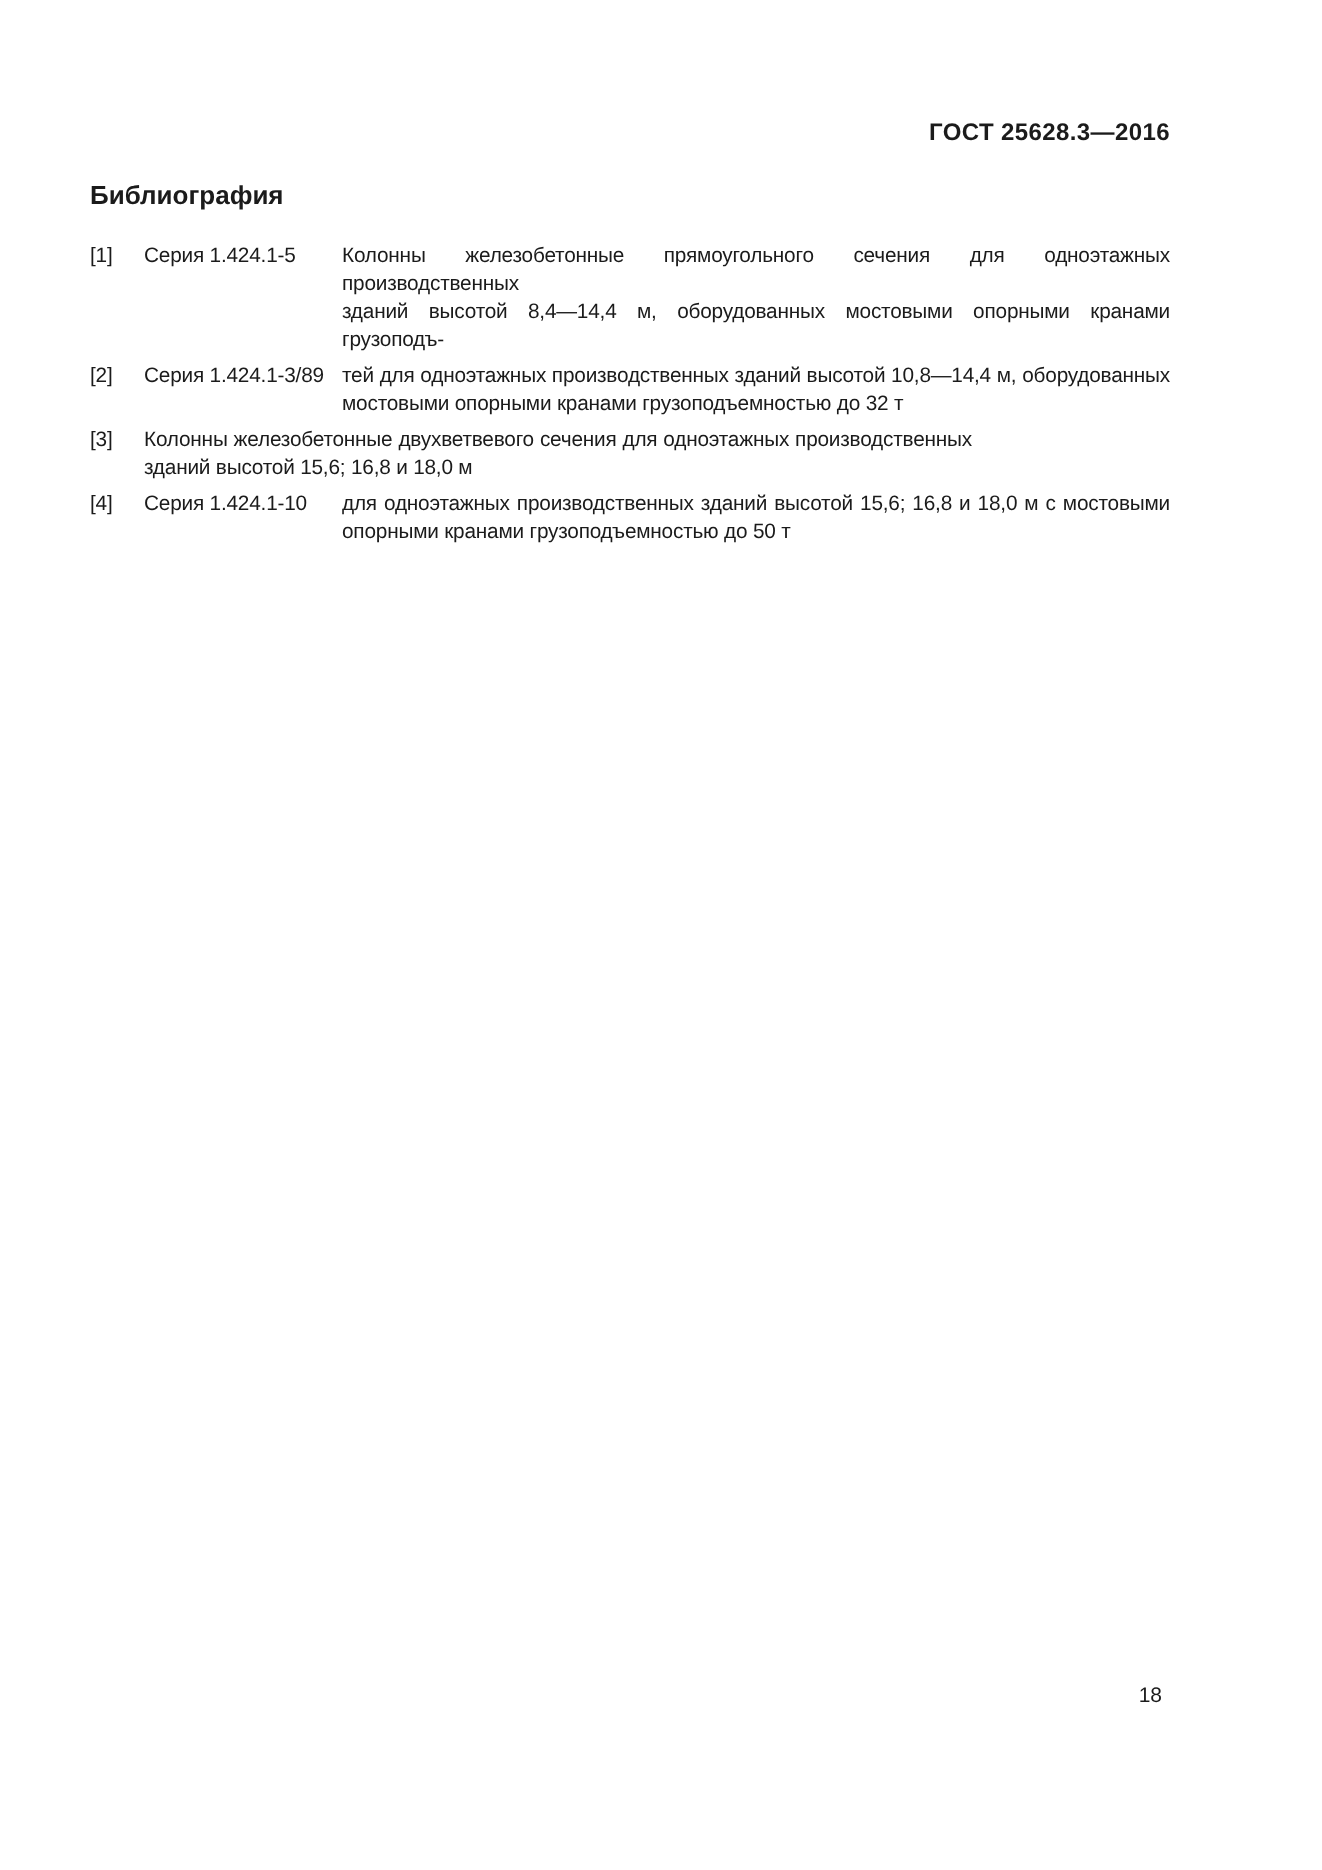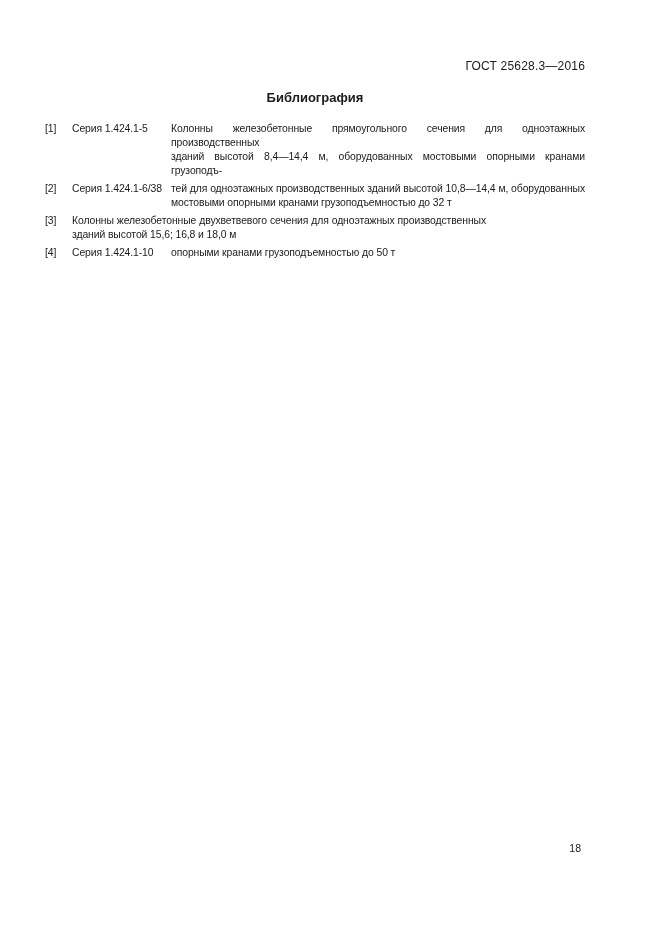--- a/index.html
+++ b/index.html
@@ -16,29 +16,29 @@
     color: #1b1b1b;
     overflow: hidden;
   }
   .doc-header {
     position: absolute;
     top: 59px;
     left: 45px;
     width: 540px;
     text-align: right;
     font-size: 12px;
-    font-weight: normal;
+    font-weight: bold;
     letter-spacing: 0.2px;
   }
   .doc-title {
     position: absolute;
     top: 90px;
     left: 45px;
     width: 540px;
-    text-align: center;
+    text-align: left;
     font-size: 13px;
     font-weight: bold;
   }
   .bib-list {
     position: absolute;
     top: 122px;
     left: 45px;
     width: 540px;
   }
   .entry {
@@ -90,39 +90,40 @@
       <div class="ref">[1]</div>
       <div class="series">Серия 1.424.1-5</div>
       <div class="desc">
         <div class="line">Колонны железобетонные прямоугольного сечения для одноэтажных производственных</div>
         <div class="line">зданий высотой 8,4—14,4 м, оборудованных мостовыми опорными кранами грузоподъ-</div>
       </div>
     </div>
 
     <div class="entry">
       <div class="ref">[2]</div>
-      <div class="series">Серия 1.424.1-6/38</div>
+      <div class="series">Серия 1.424.1-3/89</div>
       <div class="desc">
         <div class="line">тей для одноэтажных производственных зданий высотой 10,8—14,4 м, оборудованных</div>
         <div class="line last">мостовыми опорными кранами грузоподъемностью до 32 т</div>
       </div>
     </div>
 
     <div class="entry">
       <div class="ref">[3]</div>
       <div class="desc">
         <div class="line">Колонны железобетонные двухветвевого сечения для одноэтажных производственных</div>
         <div class="line last">зданий высотой 15,6; 16,8 и 18,0 м</div>
       </div>
     </div>
 
     <div class="entry">
       <div class="ref">[4]</div>
       <div class="series">Серия 1.424.1-10</div>
       <div class="desc">
+        <div class="line">для одноэтажных производственных зданий высотой 15,6; 16,8 и 18,0 м с мостовыми</div>
         <div class="line last">опорными кранами грузоподъемностью до 50 т</div>
       </div>
     </div>
 
   </div>
 
   <div class="page-number">18</div>
 
 </div>
 

